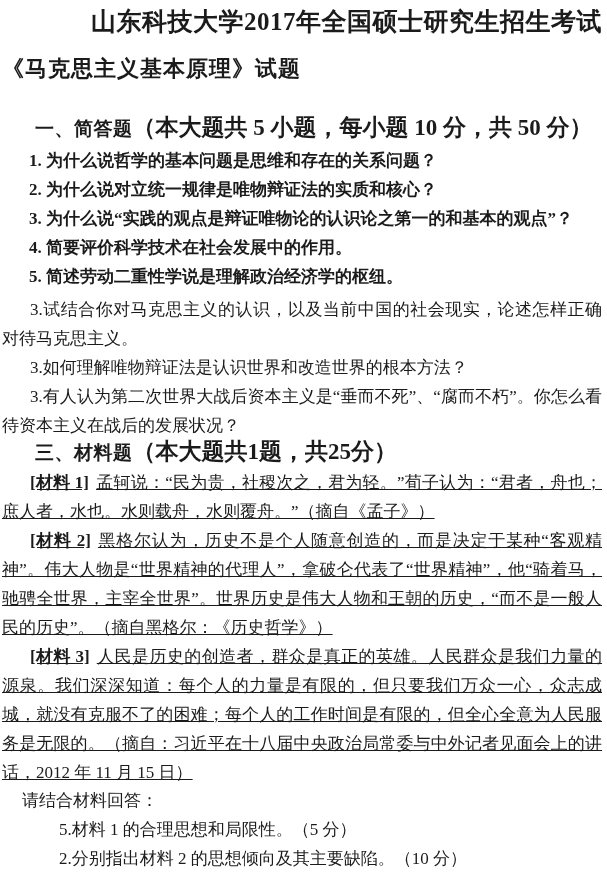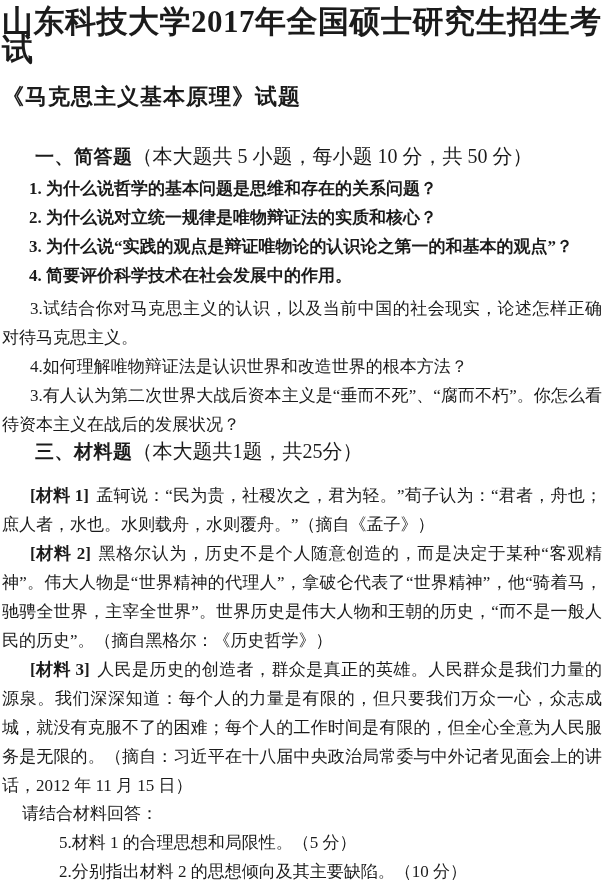--- a/index.html
+++ b/index.html
@@ -10,60 +10,60 @@
     font-family: "Liberation Serif", "DejaVu Serif", serif;
     overflow: hidden;
   }
   .page {
     box-sizing: border-box;
     width: 607px; height: 888px;
     padding: 8px 5px 0 2px;
     overflow: hidden;
   }
   .title {
-    text-align: left;
-    font-size: 31px;
+    text-align: right;
+    font-size: 25px;
     font-weight: bold;
     line-height: 28px;
     letter-spacing: 0.5px;
   }
   .subtitle {
     text-align: left;
     font-size: 22px;
     font-weight: bold;
     margin-top: 20px;
     line-height: 26px;
     letter-spacing: 1px;
   }
   .sec-heading {
     font-size: 19px;
     line-height: 24px;
     padding-left: 33px;
   }
   .sec-heading .sec-label { font-weight: bold; letter-spacing: 0.5px; }
-  .sec-heading .sec-note { font-weight: normal; font-size: 20px; }
+  .sec-heading .sec-note { font-weight: bold; font-size: 23px; }
   .h1 { margin-top: 34px; }
   .h2 { margin-top: 2px; }
   .h3 { margin-top: 1px; line-height: 22px; }
   .s1-items { margin-top: 5px; font-weight: bold; }
   .s1-item {
     font-size: 17px;
     line-height: 29px;
     padding-left: 27px;
     white-space: nowrap;
   }
   .s2-paras { margin-top: 4px; }
   .para {
     margin: 0;
     font-size: 17px;
     line-height: 29px;
     text-indent: 28px;
     text-align: justify;
   }
-  .materials { margin-top: 18px; }
+  .materials { margin-top: 4px; text-decoration: underline; }
   .mat-label { font-weight: bold; margin-right: 7px; }
   .prompt {
     margin: 0;
     font-size: 17px;
     line-height: 28px;
     padding-left: 20px;
   }
   .s3-q {
     font-size: 17px;
     line-height: 29px;
@@ -80,25 +80,26 @@
   <div class="subtitle">《马克思主义基本原理》试题</div>
 
   <div class="sec-heading h1">
     <span class="sec-label">一、简答题</span><span class="sec-note">（本大题共 5 小题，每小题 10 分，共 50 分）</span>
   </div>
   <div class="s1-items">
     <div class="s1-item">1. 为什么说哲学的基本问题是思维和存在的关系问题？</div>
     <div class="s1-item">2. 为什么说对立统一规律是唯物辩证法的实质和核心？</div>
     <div class="s1-item">3. 为什么说“实践的观点是辩证唯物论的认识论之第一的和基本的观点”？</div>
     <div class="s1-item">4. 简要评价科学技术在社会发展中的作用。</div>
+    <div class="s1-item">5. 简述劳动二重性学说是理解政治经济学的枢纽。</div>
   </div>
 
   <div class="s2-paras">
     <p class="para">3.试结合你对马克思主义的认识，以及当前中国的社会现实，论述怎样正确对待马克思主义。</p>
-    <p class="para">4.如何理解唯物辩证法是认识世界和改造世界的根本方法？</p>
+    <p class="para">3.如何理解唯物辩证法是认识世界和改造世界的根本方法？</p>
     <p class="para">3.有人认为第二次世界大战后资本主义是“垂而不死”、“腐而不朽”。你怎么看待资本主义在战后的发展状况？</p>
   </div>
 
   <div class="sec-heading h3">
     <span class="sec-label">三、材料题</span><span class="sec-note">（本大题共1题，共25分）</span>
   </div>
   <div class="materials">
     <p class="para">
       <span class="mat-label">[材料 1]</span><span>孟轲说：“民为贵，社稷次之，君为轻。”荀子认为：“君者，舟也；庶人者，水也。水则载舟，水则覆舟。”（摘自《孟子》）</span>
     </p>

